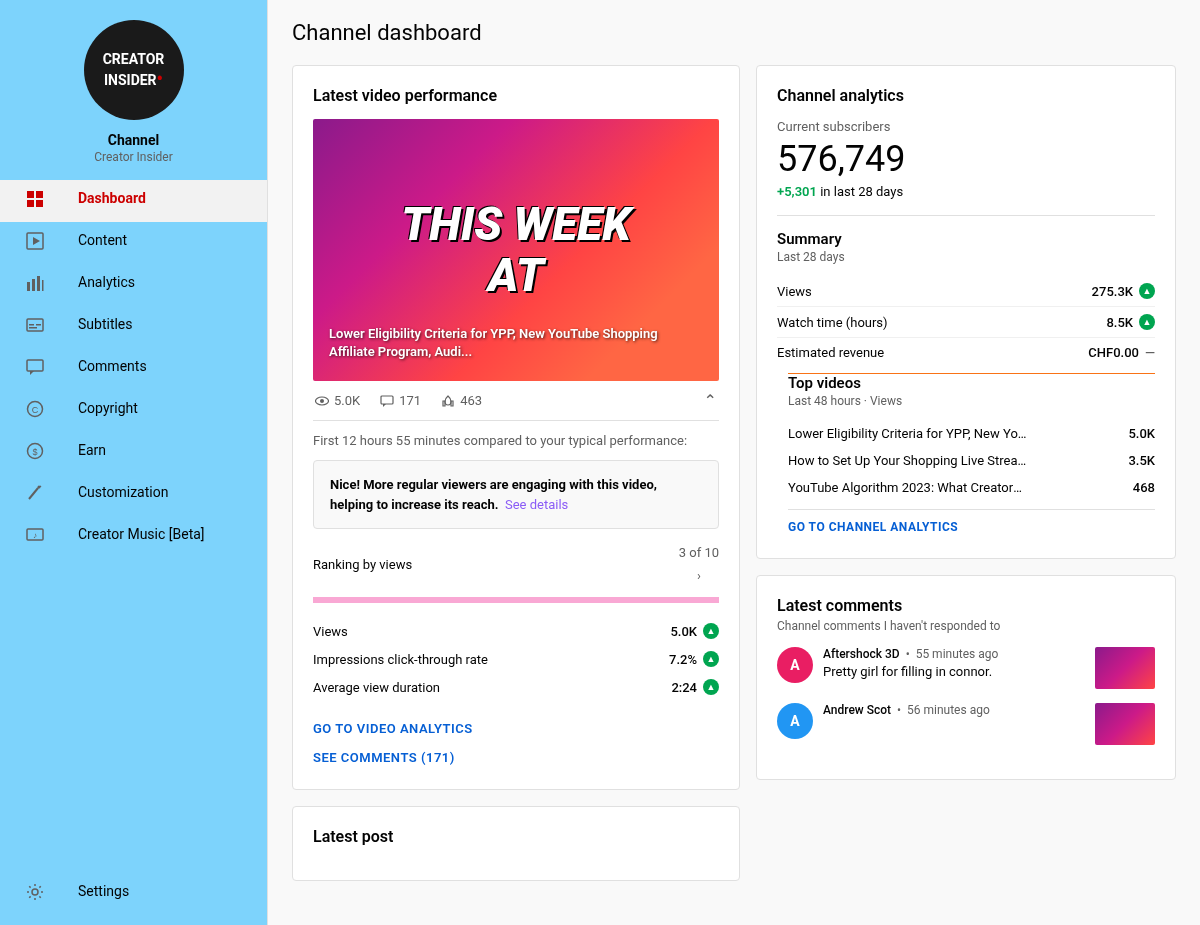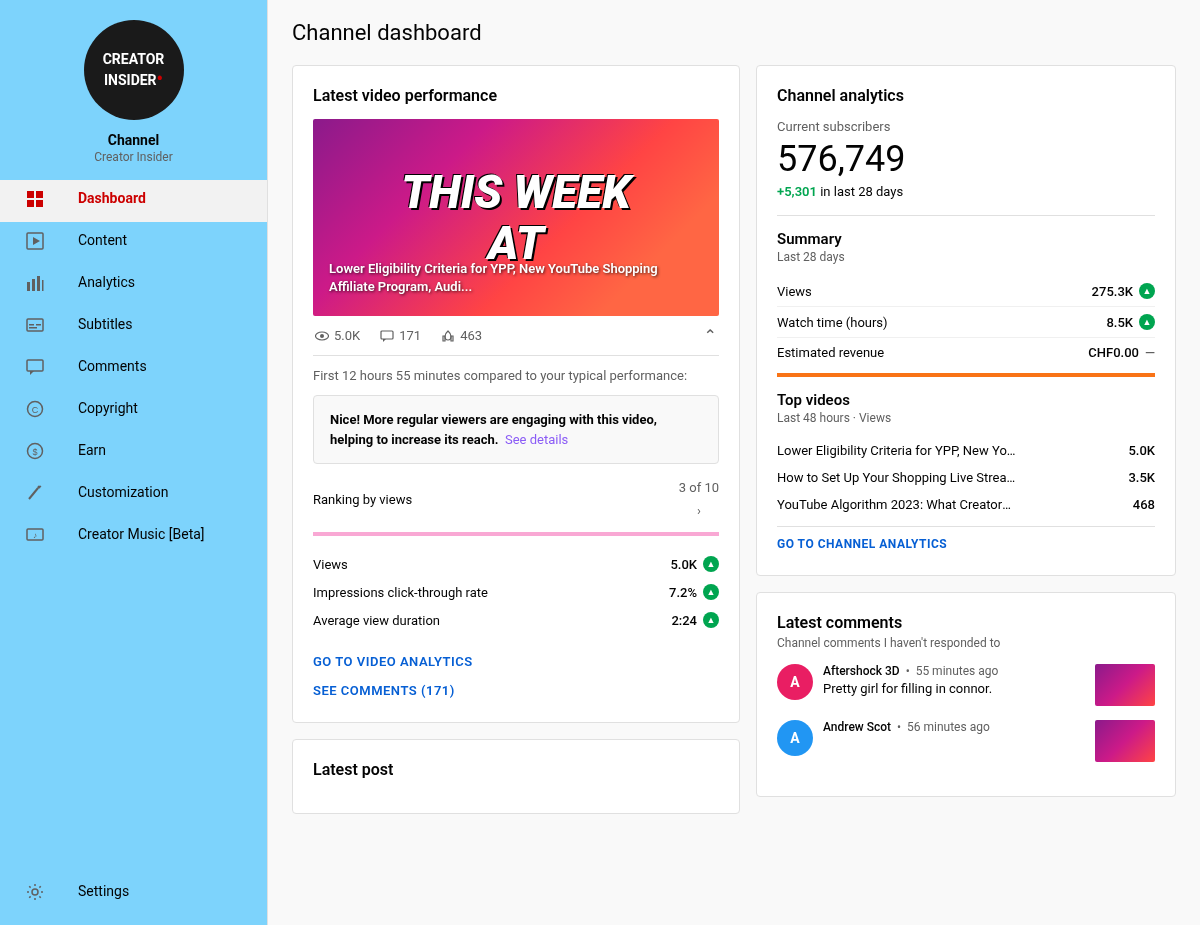--- a/index.html
+++ b/index.html
@@ -109,21 +109,21 @@
     .card-title {
       font-size: 16px;
       font-weight: 600;
       color: #030303;
       margin-bottom: 14px;
     }
 
     
     .video-thumbnail {
       width: 100%;
-      height: 197px;
+      height: 262px;
       background: linear-gradient(135deg, #8b1a8b 0%, #cc1a88 30%, #ff4444 60%, #ff6644 80%);
       border-radius: 2px;
       position: relative;
       overflow: hidden;
       display: flex;
       align-items: center;
       justify-content: center;
       margin-bottom: 0;
     }
     .video-title-overlay {
@@ -179,21 +179,21 @@
     .bold { font-weight: 700; }
 
     .ranking-row {
       display: flex;
       align-items: center;
       justify-content: space-between;
       font-size: 13px;
       color: #030303;
       margin-bottom: 14px;
       padding-bottom: 14px;
-      border-bottom: 4px solid #f9a8d4;
+      border-bottom: 6px solid #f9a8d4;
     }
     .ranking-right { display: flex; align-items: center; gap: 8px; color: #606060; flex-direction: column; }
     .chevron-right { color: #606060; }
 
     .metrics-list { margin-bottom: 16px; }
     .metric-row {
       display: flex;
       align-items: center;
       justify-content: space-between;
       font-size: 13px;
@@ -568,21 +568,21 @@
           </div>
           <div class="summary-row">
             <span>Estimated revenue</span>
             <span class="summary-val">
               <span>CHF0.00</span>
               <span class="dash-val">—</span>
             </span>
           </div>
         </div>
 
-        <div style="border-top:4px solid #f97316; padding-top:14px;">
+        <div style="border-top:1px solid #f97316; margin-left:11px;">
           <div class="top-videos-title">Top videos</div>
           <div class="top-videos-period">Last 48 hours · Views</div>
           <div class="top-video-row">
             <span class="top-video-title">Lower Eligibility Criteria for YPP, New YouTube Shop...</span>
             <span class="top-video-views">5.0K</span>
           </div>
           <div class="top-video-row">
             <span class="top-video-title">How to Set Up Your Shopping Live Stream on YouTu...</span>
             <span class="top-video-views">3.5K</span>
           </div>

